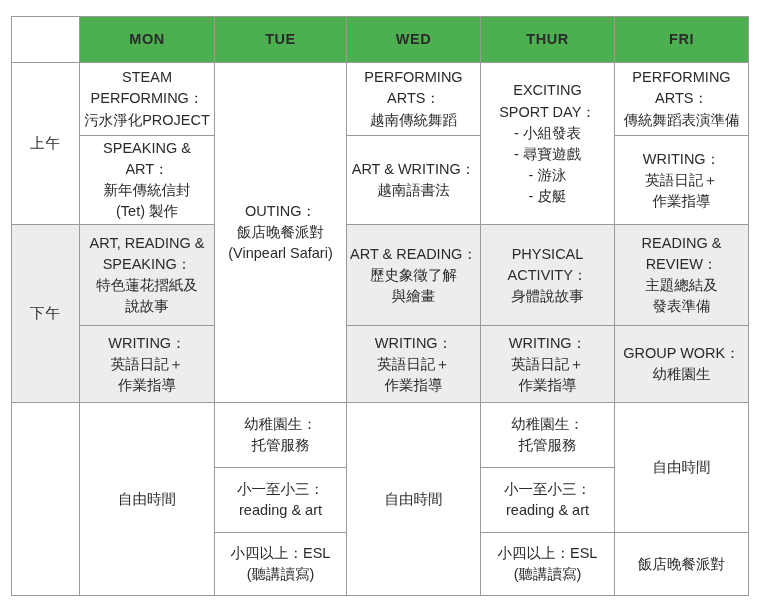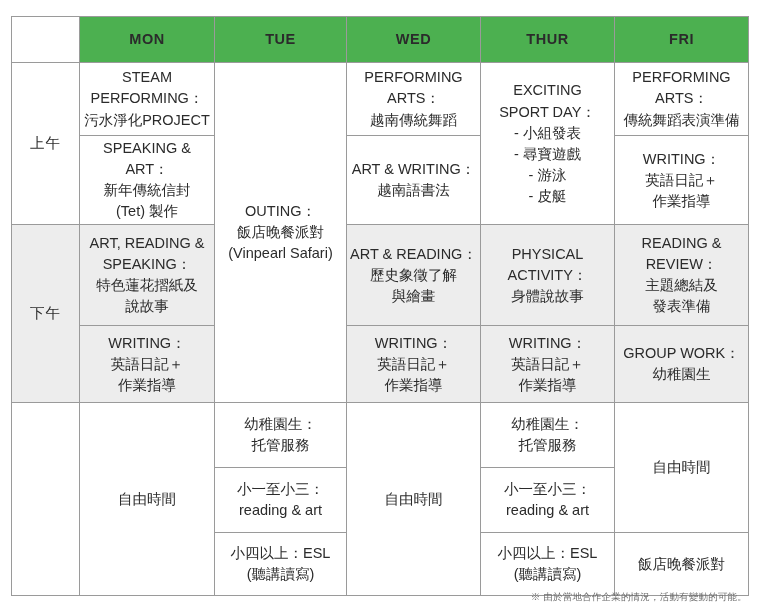--- a/index.html
+++ b/index.html
@@ -247,15 +247,14 @@
 (聽講讀寫)</span>
           </td>
         <td class="plain h-free-3">
             <span class="cell-inner">飯店晚餐派對</span>
           </td>
       </tr>
 
     </tbody>
   </table>
 
-  <div class="footnote">※ 由於當地合作企業的情況，活動有變動的可能。</div>
 
 </div>
 
 </body></html>

